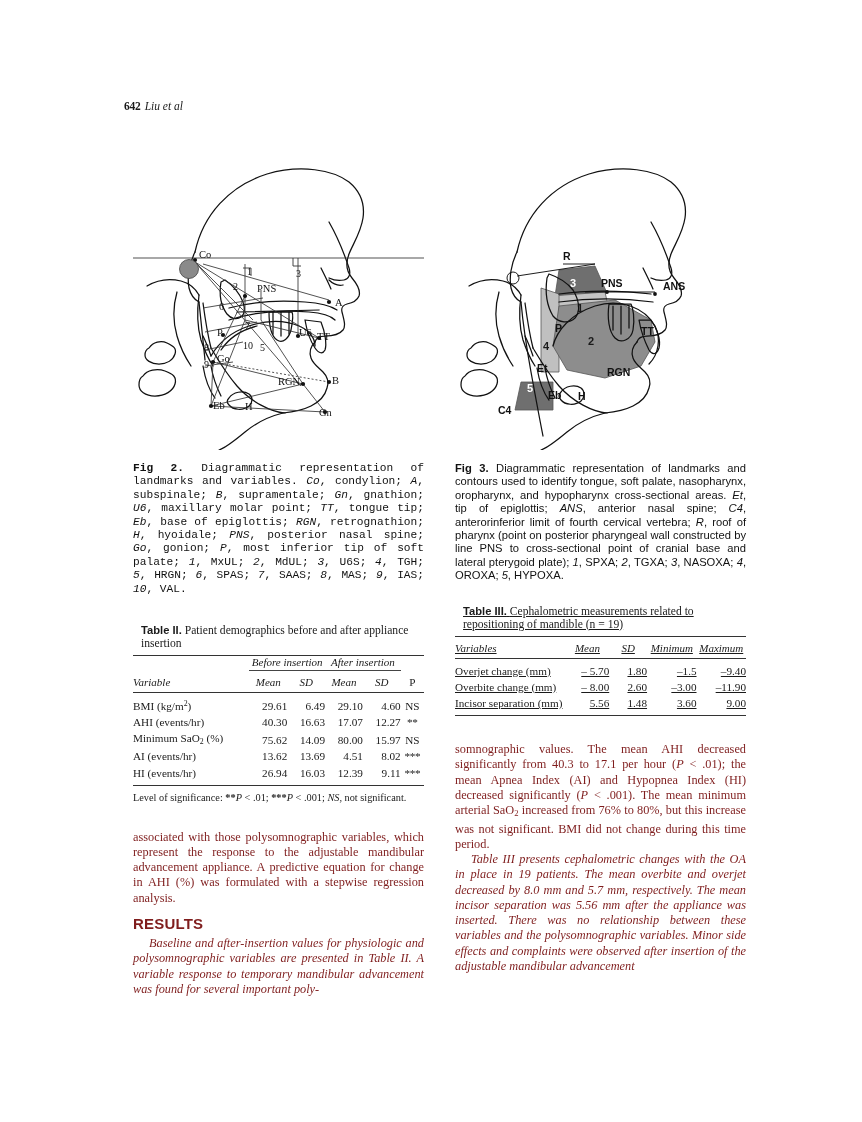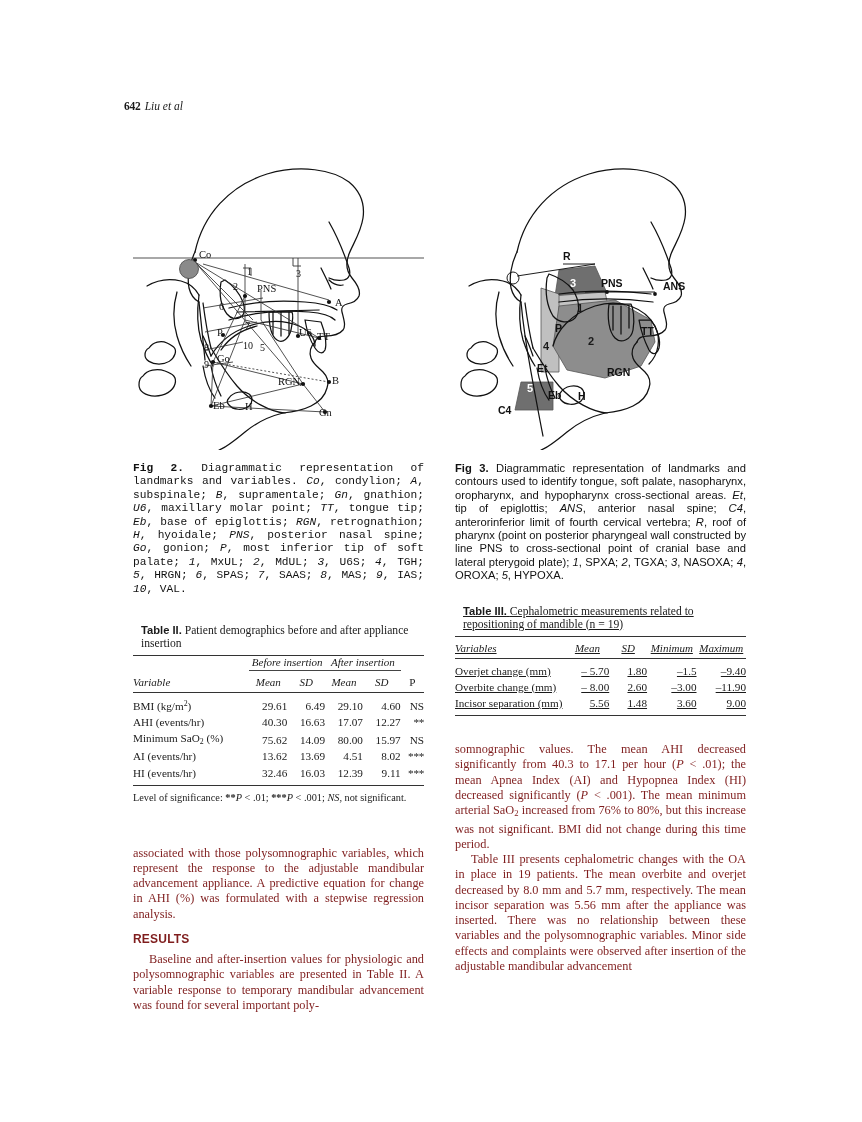--- a/index.html
+++ b/index.html
@@ -147,21 +147,21 @@
     padding-bottom: 2.1px !important;
     white-space: nowrap;
   }
   td.num {
     text-align: right;
     padding-top: 2.1px !important;
     padding-bottom: 2.1px !important;
     white-space: nowrap;
   }
   td.sig {
-    text-align: right;
+    text-align: center;
     padding-top: 2.1px !important;
     padding-bottom: 2.1px !important;
     font-weight: bold;
     letter-spacing: -0.3px;
   }
   td.sig.ns { font-weight: normal; letter-spacing: 0; }
   .firstrow td { padding-top: 6px !important; }
   .lastrow  td { padding-bottom: 6px !important; }
 
   .tablenote {
@@ -174,25 +174,25 @@
 
   
   .bodytext {
     font-size: 12.3px;
     line-height: 15.25px;
     text-align: justify;
     text-justify: inter-word;
     color: #7f1d1d;
   }
   .bodytext p { margin: 0; }
-  .bodytext p.indent { text-indent: 16px; }
+  .bodytext p.indent { text-indent: 16px; font-style: italic; }
   .secthead {
     font-family: "Liberation Sans", sans-serif;
     font-weight: bold;
-    font-size: 12px;
+    font-size: 15px;
     letter-spacing: 0.2px;
     margin: 10px 0 5px 0;
   }
   sub { font-size: 0.7em; vertical-align: -0.28em; }
   sup { font-size: 0.7em; vertical-align: 0.45em; }
 </style>
 </head>
 <body>
 
 <div class="page">
@@ -428,37 +428,37 @@
         <tr>
           <td class="varcell">AI (events/hr)</td>
           <td class="num">13.62</td>
           <td class="num">13.69</td>
           <td class="num">4.51</td>
           <td class="num">8.02</td>
           <td class="sig">***</td>
         </tr>
         <tr class="lastrow">
           <td class="varcell">HI (events/hr)</td>
-          <td class="num">32.46</td>
+          <td class="num">26.94</td>
           <td class="num">16.03</td>
           <td class="num">12.39</td>
           <td class="num">9.11</td>
           <td class="sig">***</td>
         </tr>
         <tr>
           <td class="rule-thin" colspan="6" style="height:0;"></td>
         </tr>
       </tbody>
         </table>
       <div class="tablenote">
         Level of significance: <b>**</b><i>P</i> &lt; .01; <b>***</b><i>P</i> &lt; .001; <i>NS,</i> not significant.
       </div>
     </div>
 
-    <div class="bodytext" style="margin-top:42px;">
+    <div class="bodytext" style="margin-top:26px;">
       <p>associated with those polysomnographic variables, which represent the response to the adjustable mandibular advancement appliance. A predictive equation for change in AHI (%) was formulated with a stepwise regression analysis.</p>
       <div class="secthead">RESULTS</div>
       <p class="indent">Baseline and after-insertion values for physiologic and polysomnographic variables are presented in Table II. A variable response to temporary mandibular advancement was found for several important poly-</p>
     </div>
   </div>
 
   <div class="col col-right" style="top:160px;">
 
     <div class="figbox">
       <svg width="291" height="290" viewBox="0 0 291 290">

